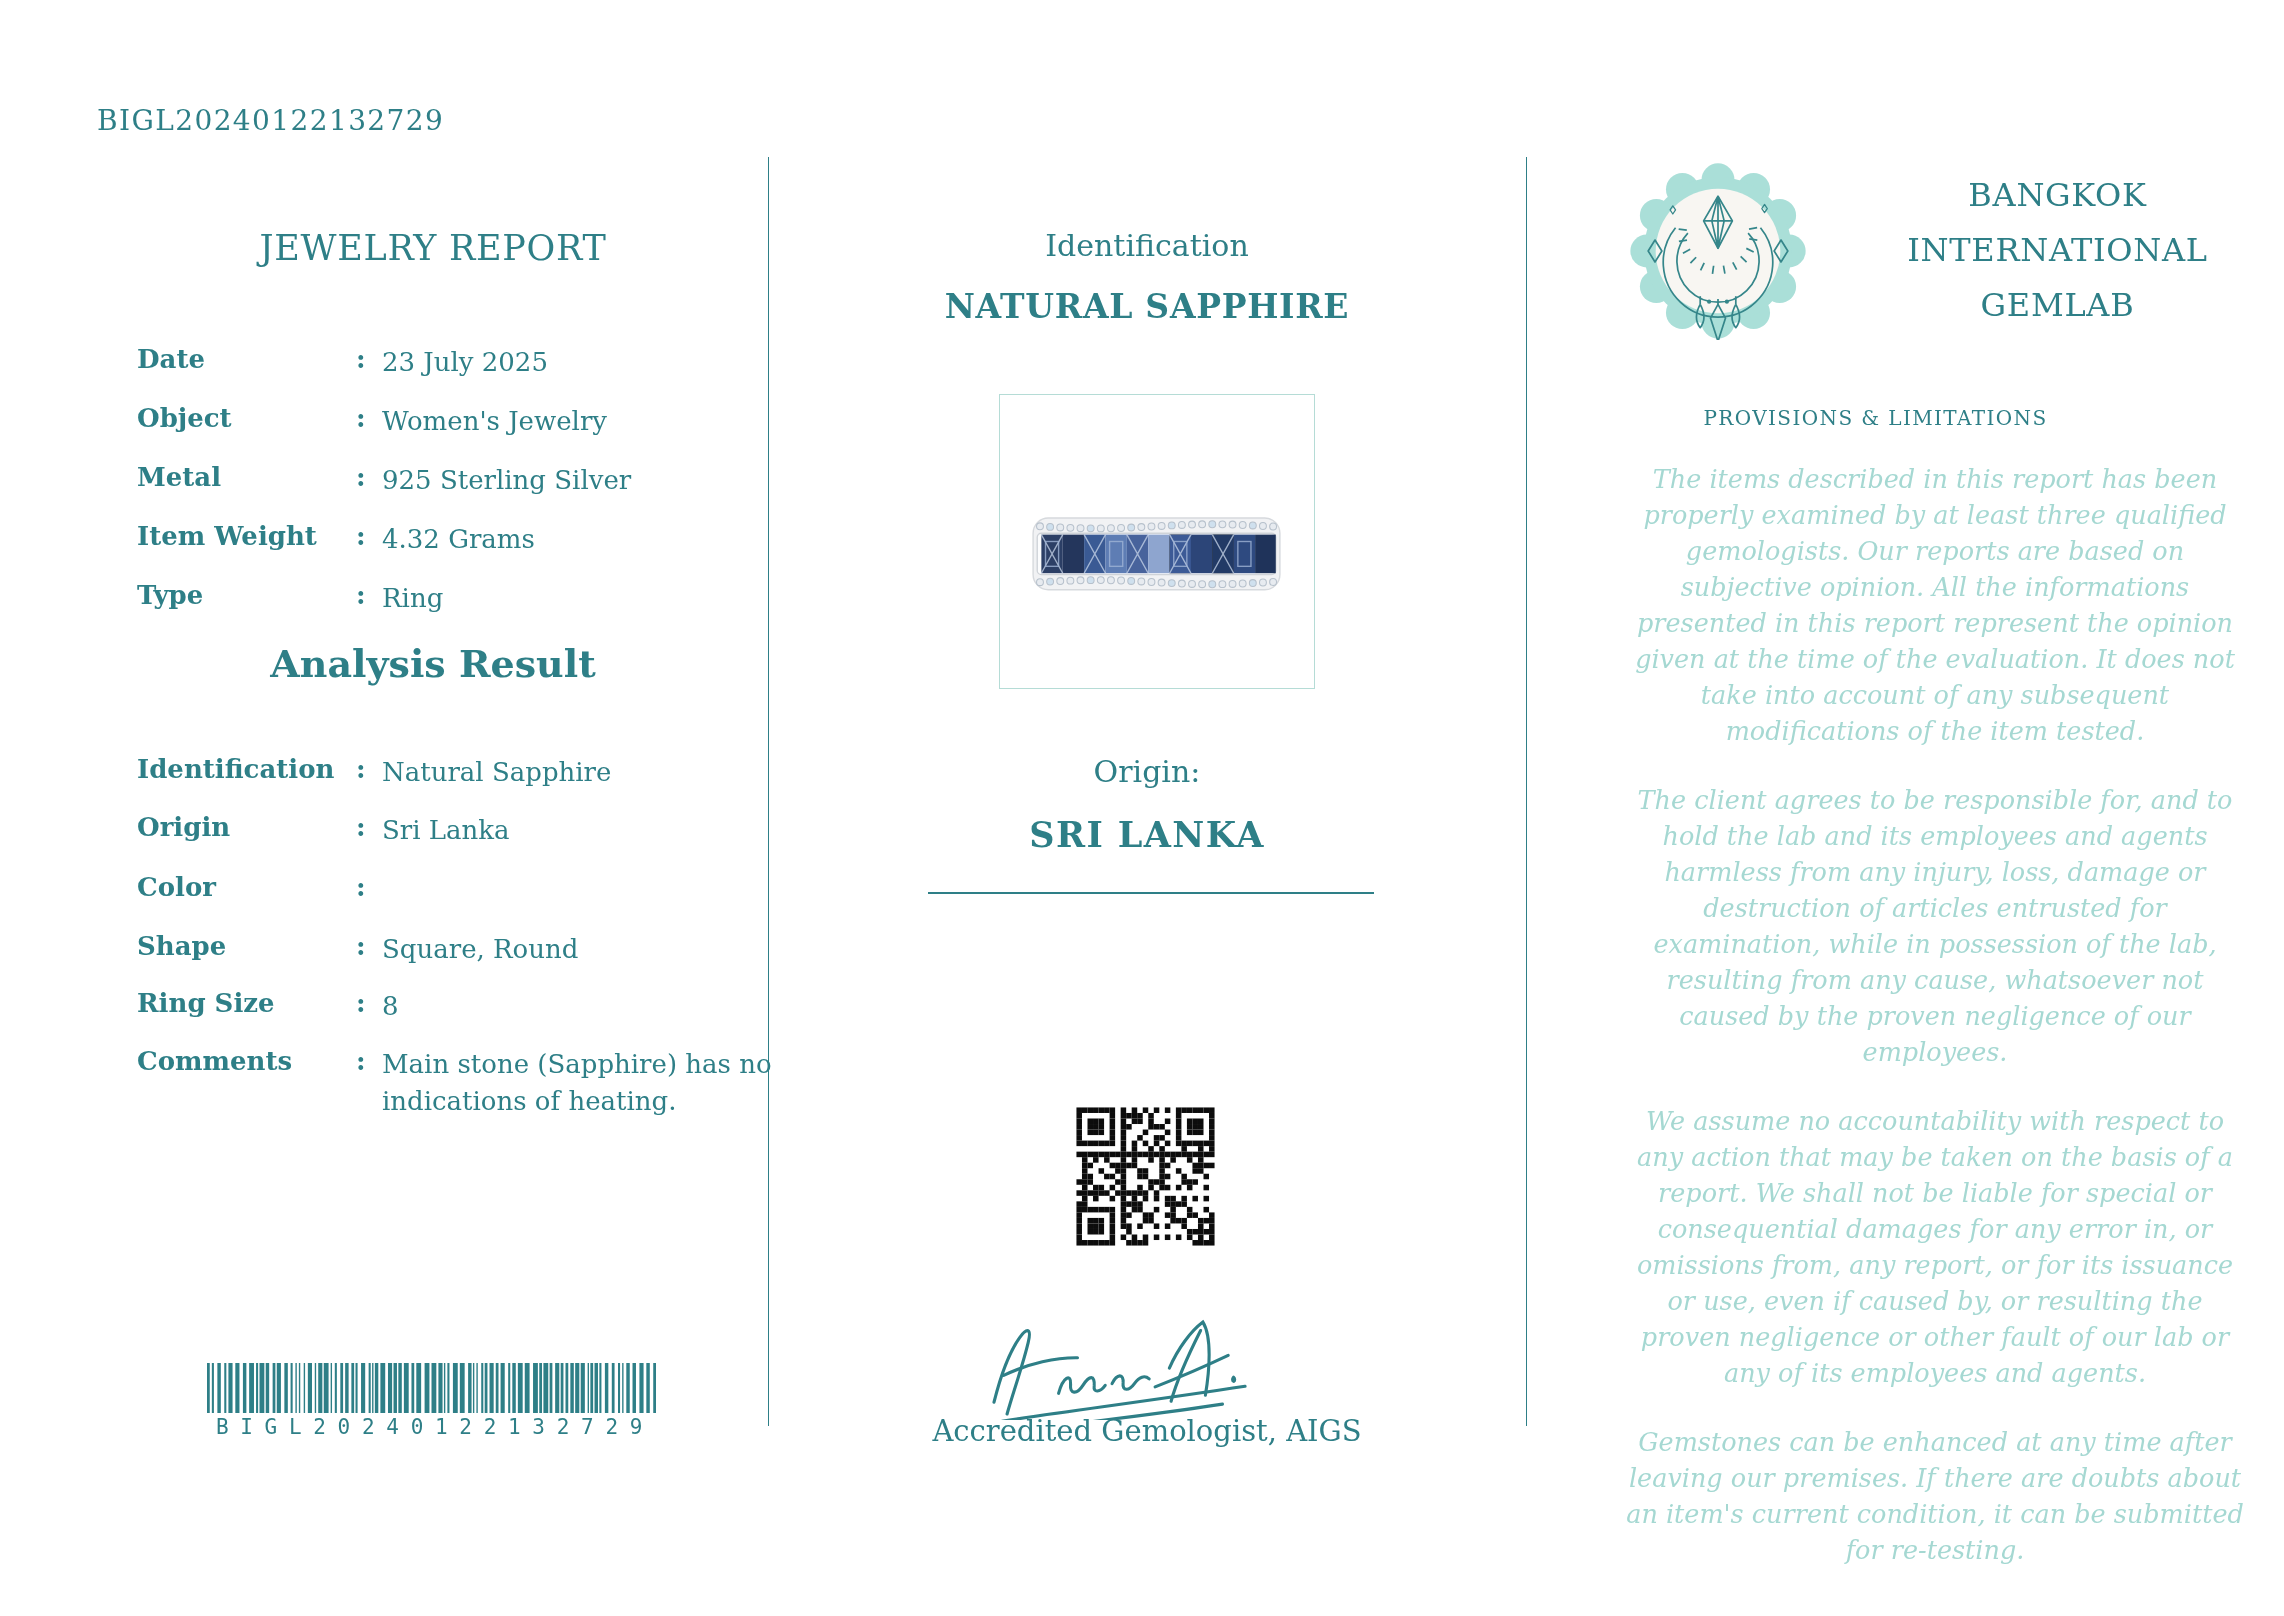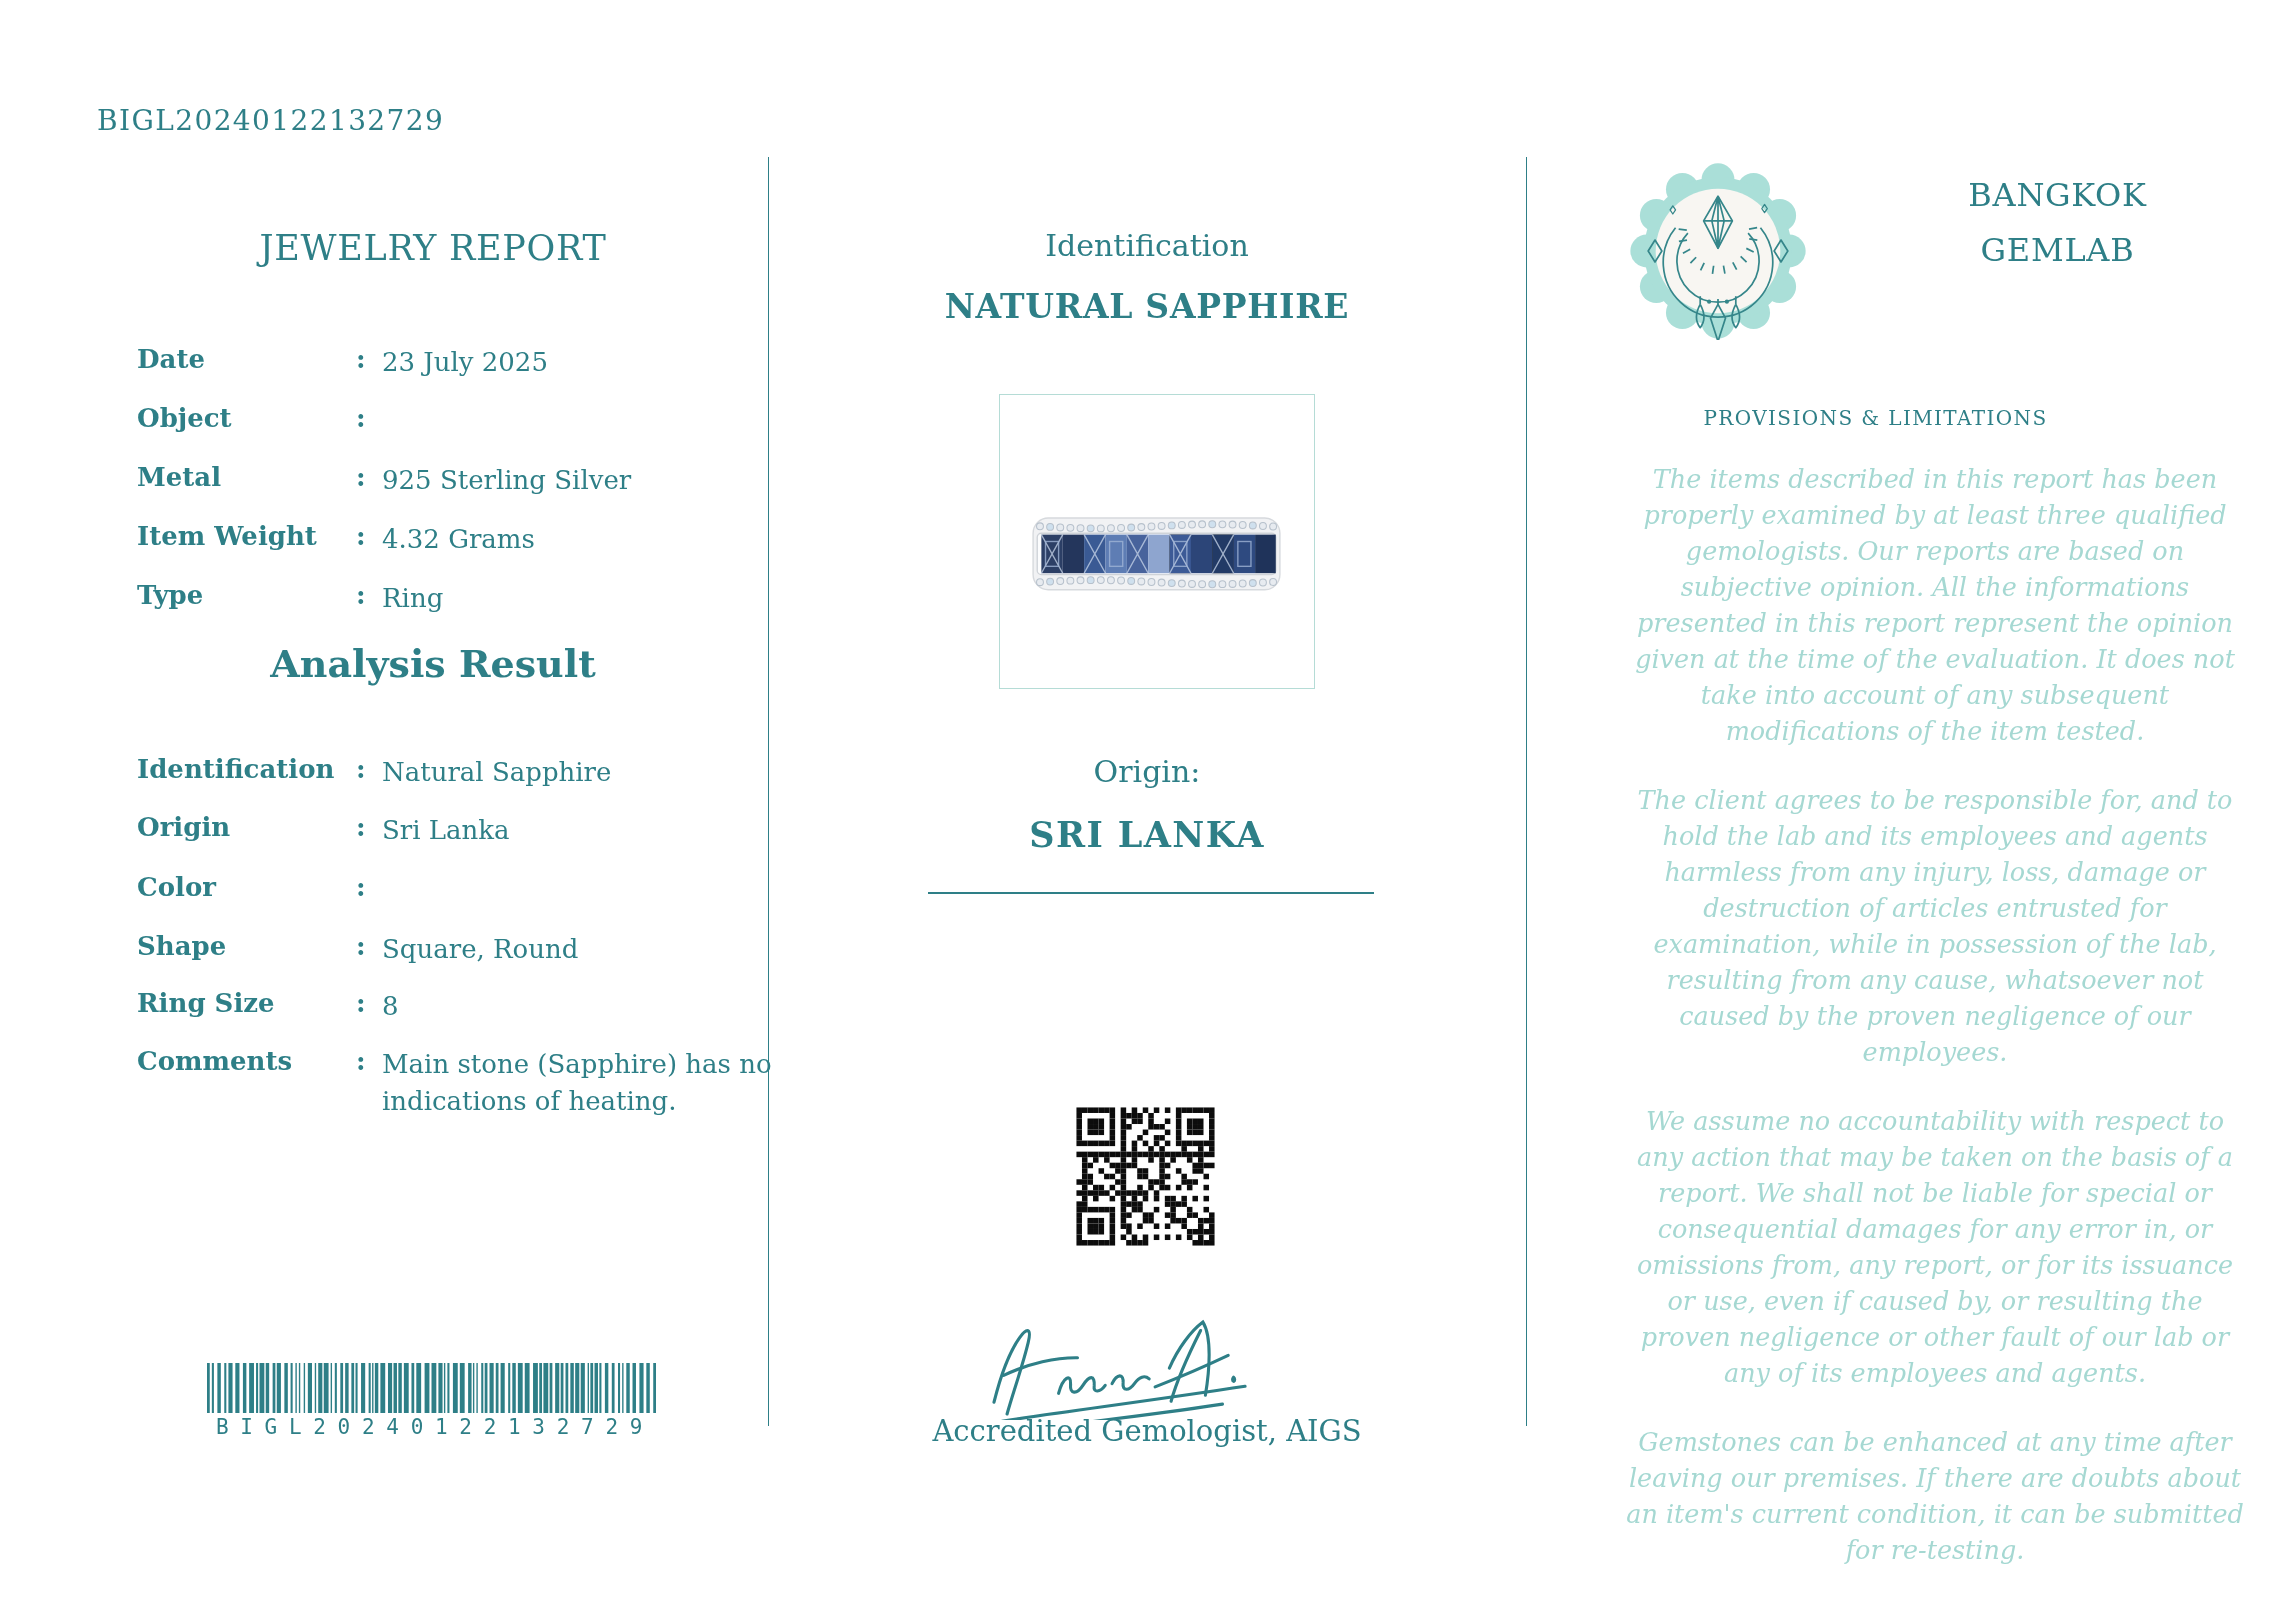--- a/index.html
+++ b/index.html
@@ -90,20 +90,21 @@
   <div class="abs col-left left-title center">JEWELRY REPORT</div>
 
   <div class="frow g1r0">
     <span class="lbl">Date</span>
     <span class="colon">:</span>
     <span class="val">23 July 2025</span>
   </div>
   <div class="frow g1r1">
     <span class="lbl">Object</span>
     <span class="colon">:</span>
+    <span class="val">Women's Jewelry</span>
   </div>
   <div class="frow g1r2">
     <span class="lbl">Metal</span>
     <span class="colon">:</span>
     <span class="val">925 Sterling Silver</span>
   </div>
   <div class="frow g1r3">
     <span class="lbl">Item Weight</span>
     <span class="colon">:</span>
     <span class="val">4.32 Grams</span>
@@ -731,20 +732,21 @@
         <circle cx="143" cy="204" r="1.8"></circle>
 
         <path d="M64,64 l4,6 -4,6 -4,-6 z" stroke-width="1.8"></path>
         <path d="M198,62 l4,6 -4,6 -4,-6 z" stroke-width="1.8"></path>
       </g>
     </svg>
   </div>
 
   <div class="abs org-name center">
     <div>BANGKOK</div>
+    <div>INTERNATIONAL</div>
     <div>GEMLAB</div>
   </div>
 
   <div class="abs prov-title center">PROVISIONS &amp; LIMITATIONS</div>
 
   <div class="abs prov-paras">
     <p>The items described in this report has been properly examined by at least three qualified gemologists. Our reports are based on subjective opinion. All the informations presented in this report represent the opinion given at the time of the evaluation. It does not take into account of any subsequent modifications of the item tested.</p>
     <p>The client agrees to be responsible for, and to hold the lab and its employees and agents harmless from any injury, loss, damage or destruction of articles entrusted for examination, while in possession of the lab, resulting from any cause, whatsoever not caused by the proven negligence of our employees.</p>
     <p>We assume no accountability with respect to any action that may be taken on the basis of a report. We shall not be liable for special or consequential damages for any error in, or omissions from, any report, or for its issuance or use, even if caused by, or resulting the proven negligence or other fault of our lab or any of its employees and agents.</p>
     <p>Gemstones can be enhanced at any time after leaving our premises. If there are doubts about an item's current condition, it can be submitted for re-testing.</p>

